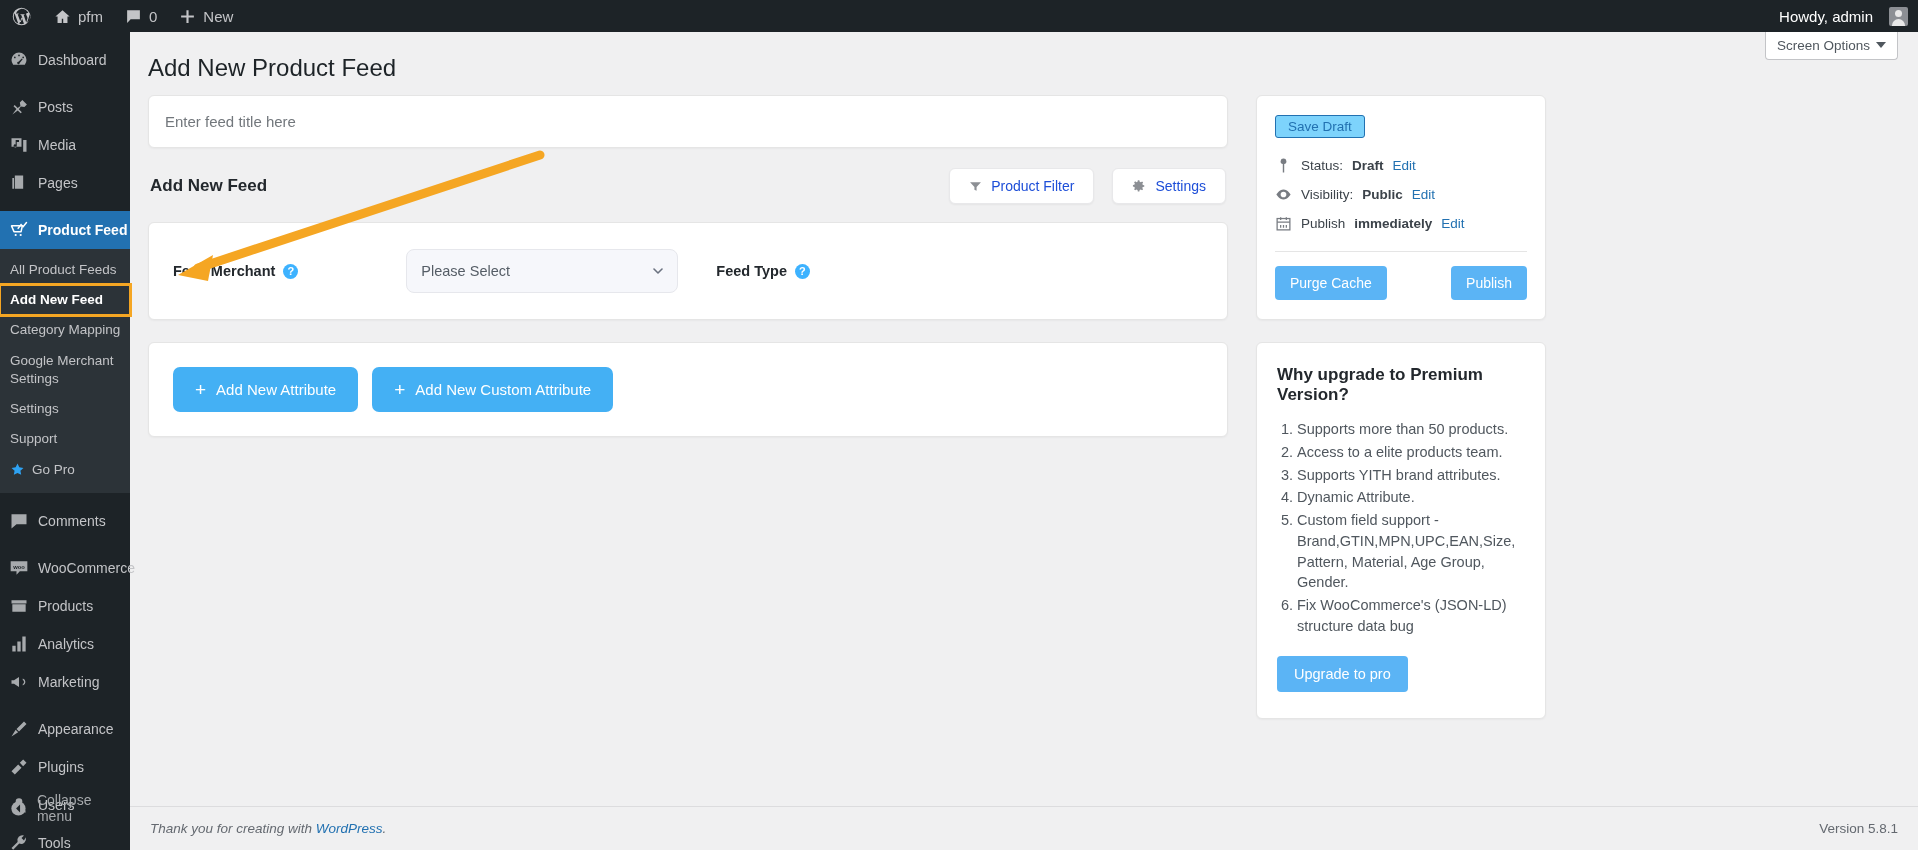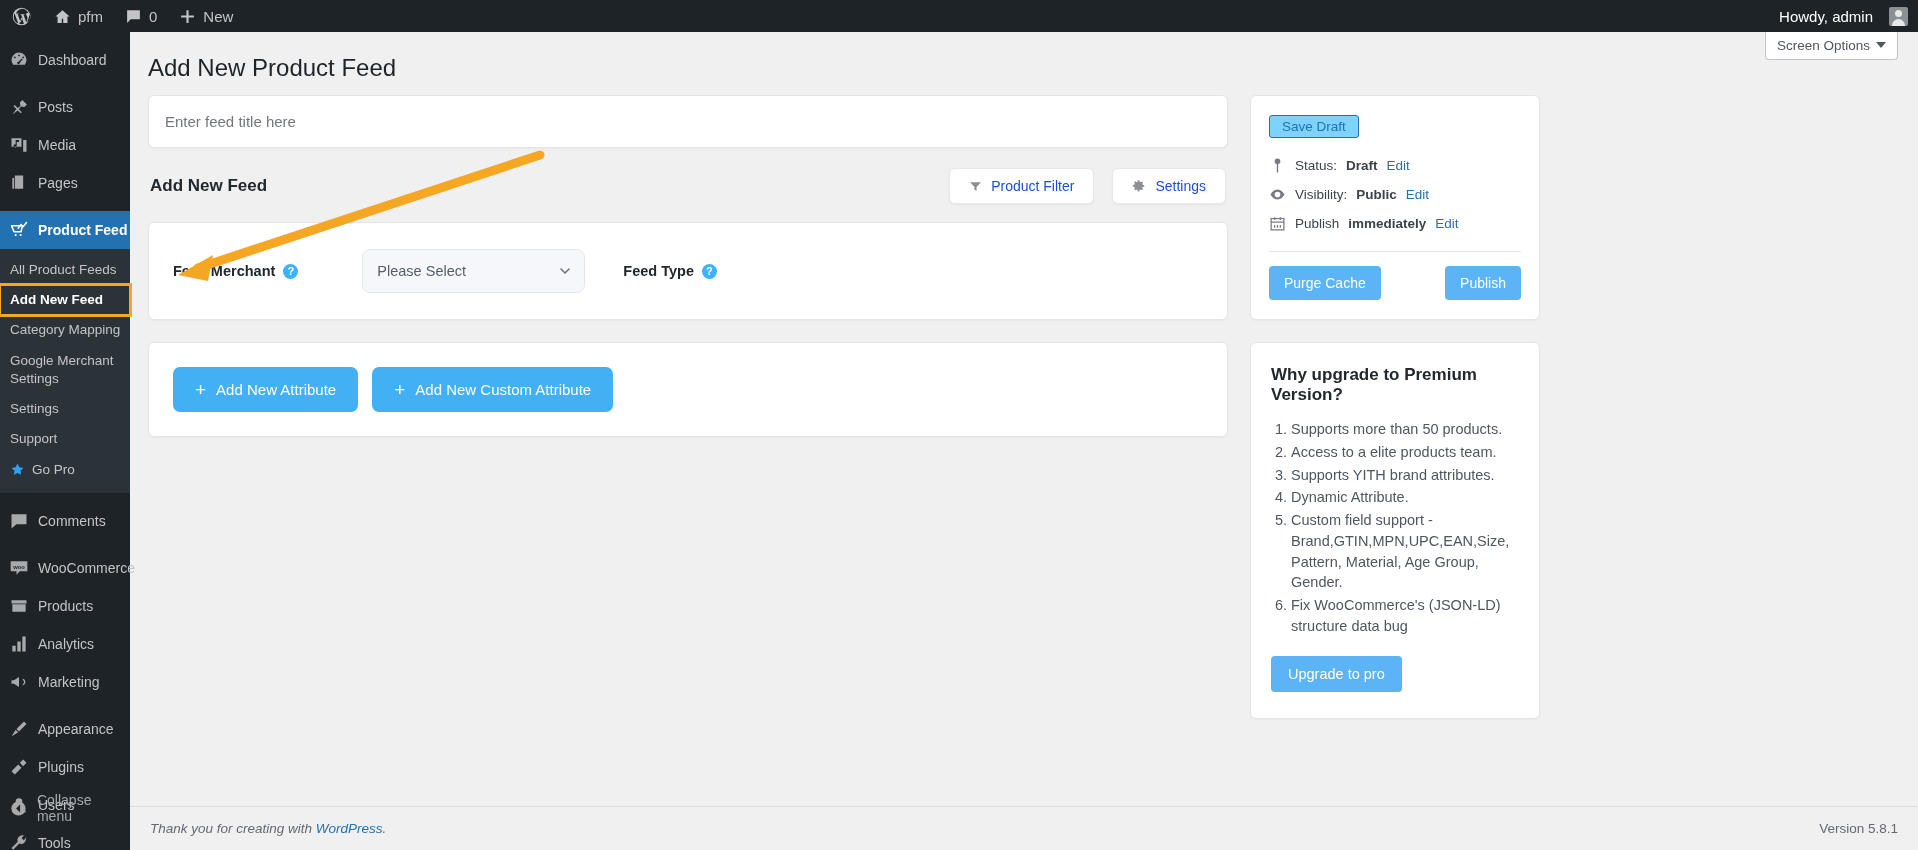--- a/index.html
+++ b/index.html
@@ -82,21 +82,21 @@
     background: #fff; border: 1px solid #c3c4c7; border-top: none;
     border-radius: 0 0 4px 4px; padding: 6px 11px;
     font-size: 13.5px; color: #50575e; cursor: pointer;
     display: flex; align-items: center; gap: 6px;
   }
   .page-title {
     font-size: 24px; font-weight: 400; color: #1d2327;
     padding: 20px 0 0 18px; line-height: 1.3;
   }
 
-  .content-row { display: flex; padding: 12px 18px 0 18px; gap: 22px; }
+  .content-row { display: flex; padding: 12px 18px 0 18px; gap: 28px; }
   .col-left { width: 1080px; }
   .col-right { width: 290px; }
 
   .card {
     background: #fff; border: 1px solid #e5e5e5; border-radius: 6px;
     box-shadow: 0 1px 2px rgba(0,0,0,.04);
   }
   .title-input-wrap { padding: 0; margin-bottom: 18px; }
   .title-input {
     width: 100%; border: none; outline: none; background: transparent;
@@ -132,21 +132,21 @@
   .select-box {
     position: relative; background: #f6f7fb;
     border: 1px solid #e6e7ec; border-radius: 8px;
     height: 44px; display: flex; align-items: center;
     padding: 0 38px 0 14px; font-size: 14.5px; color: #555d66; cursor: pointer;
   }
   .select-box .chev {
     position: absolute; right: 14px; top: 50%; margin-top: -3px;
     width: 10px; height: 6px;
   }
-  .sel-merchant { width: 223px; margin-left: 64px; text-align: center; }
+  .sel-merchant { width: 272px; margin-left: 108px; text-align: center; }
   .sel-type { width: 182px; margin-left: 32px; }
   .lbl-type { margin-left: 38px; }
 
   .attr-card { padding: 24px; display: flex; gap: 14px; }
   .blue-btn {
     background: #44b0f4; color: #fff; border: none; border-radius: 7px;
     padding: 13px 22px; font-size: 15px; cursor: pointer;
     display: flex; align-items: center; gap: 10px;
     font-family: "Liberation Sans", sans-serif;
   }

